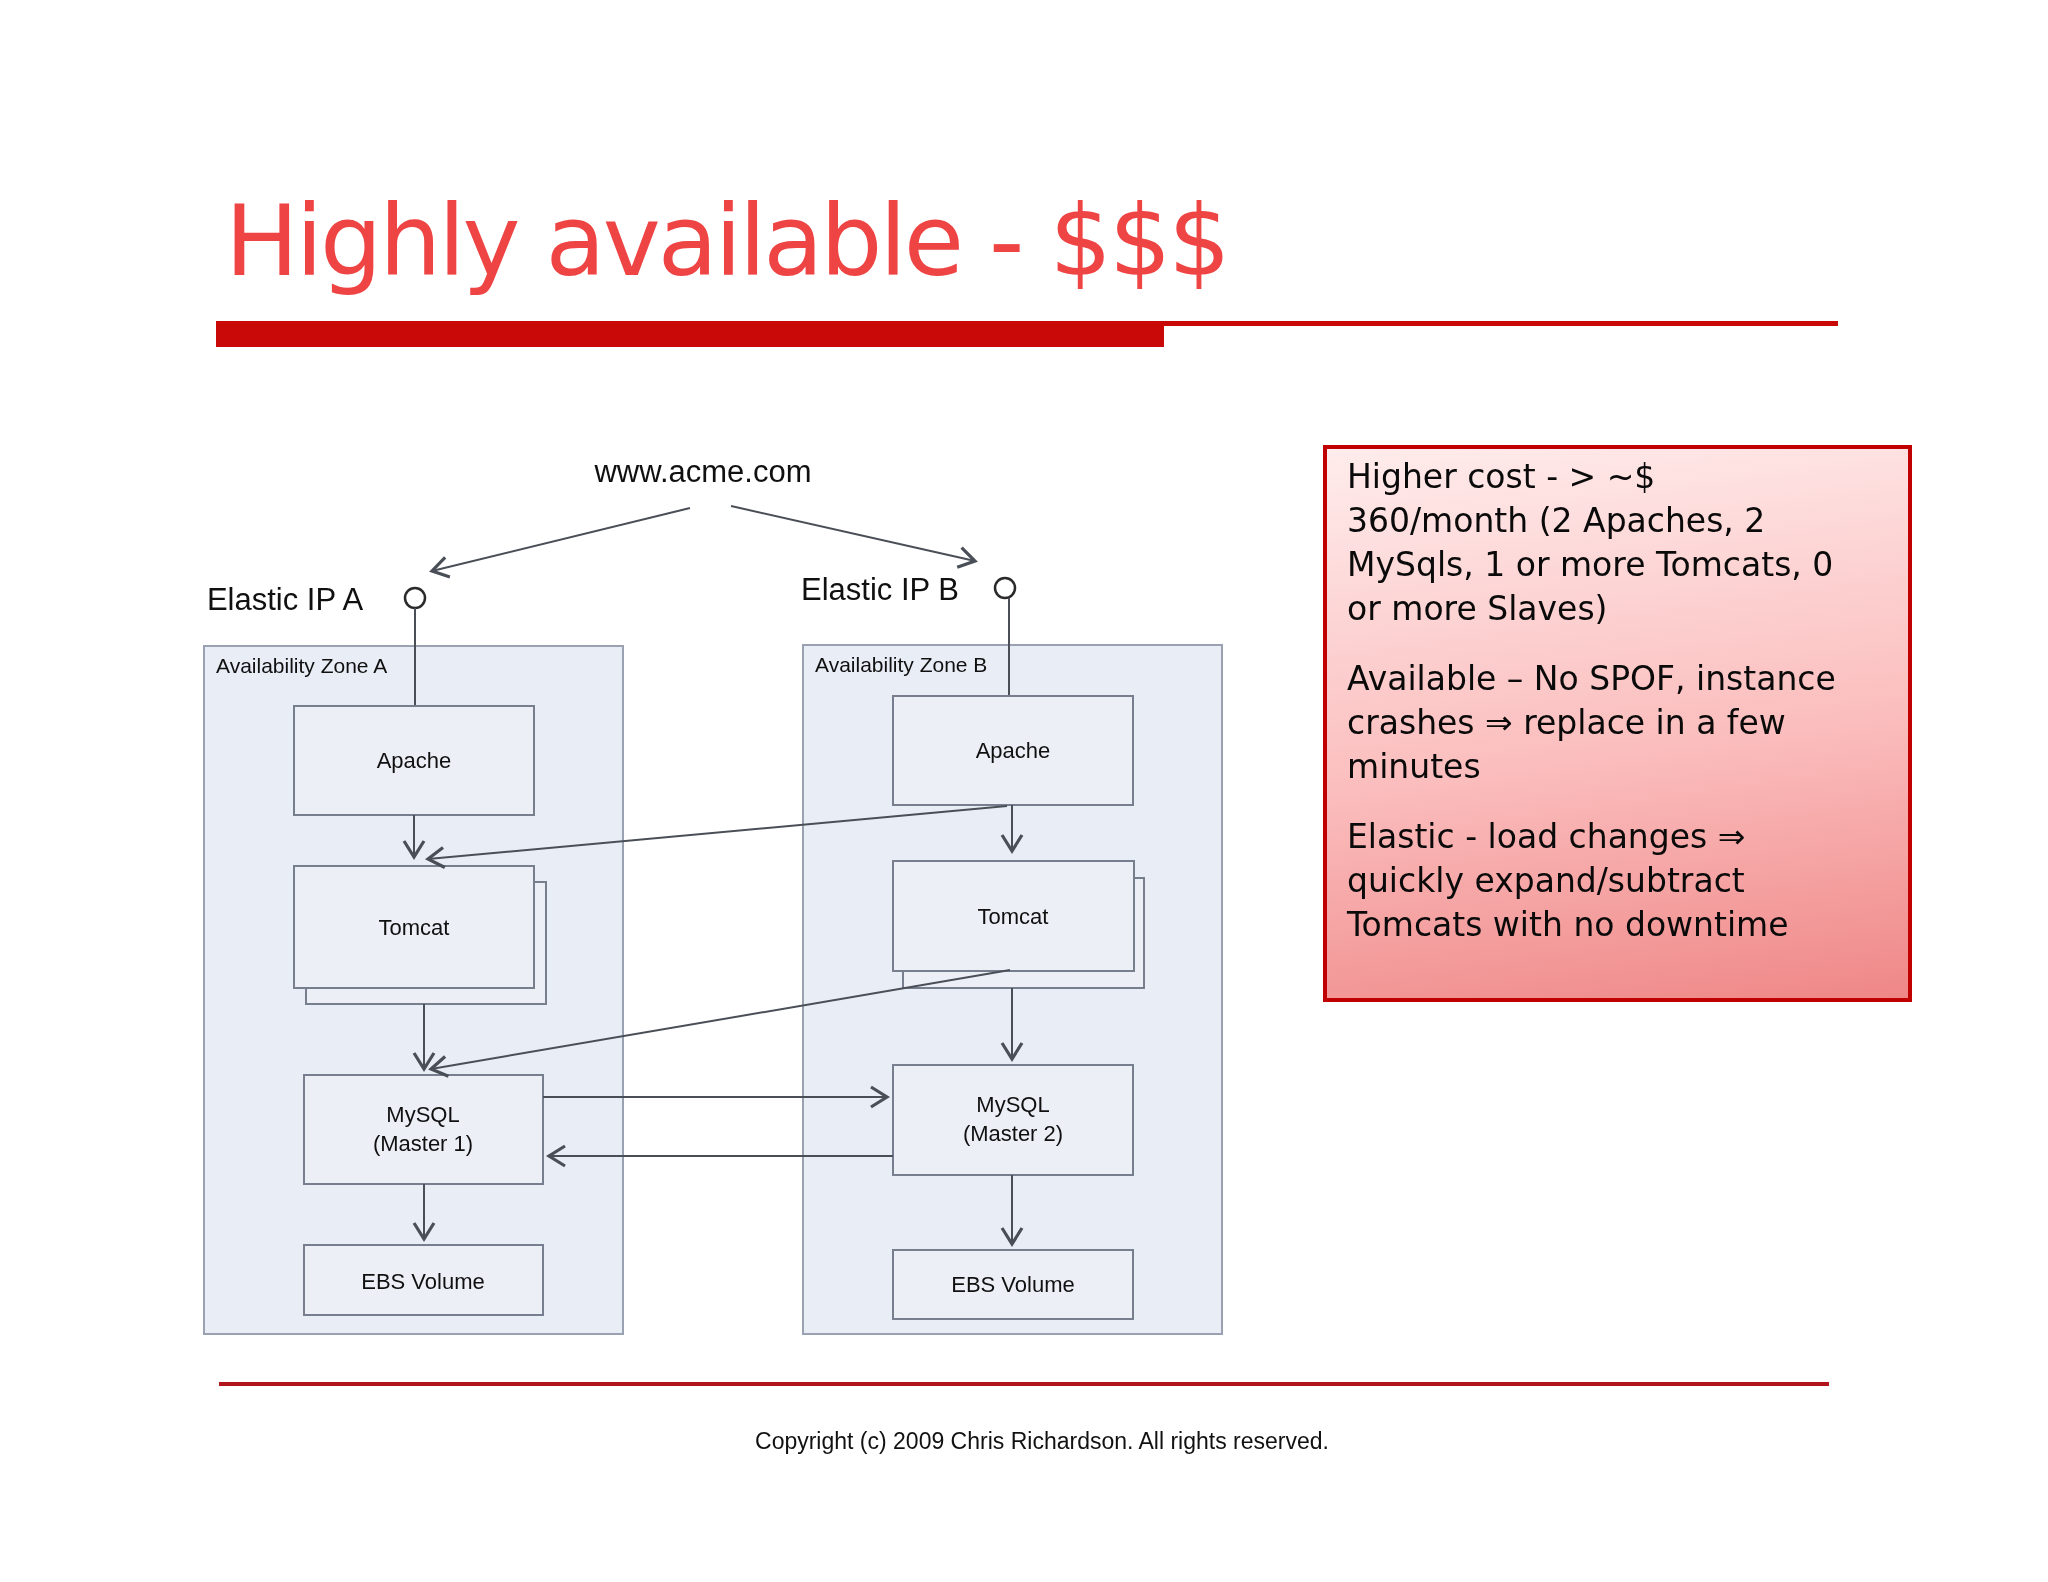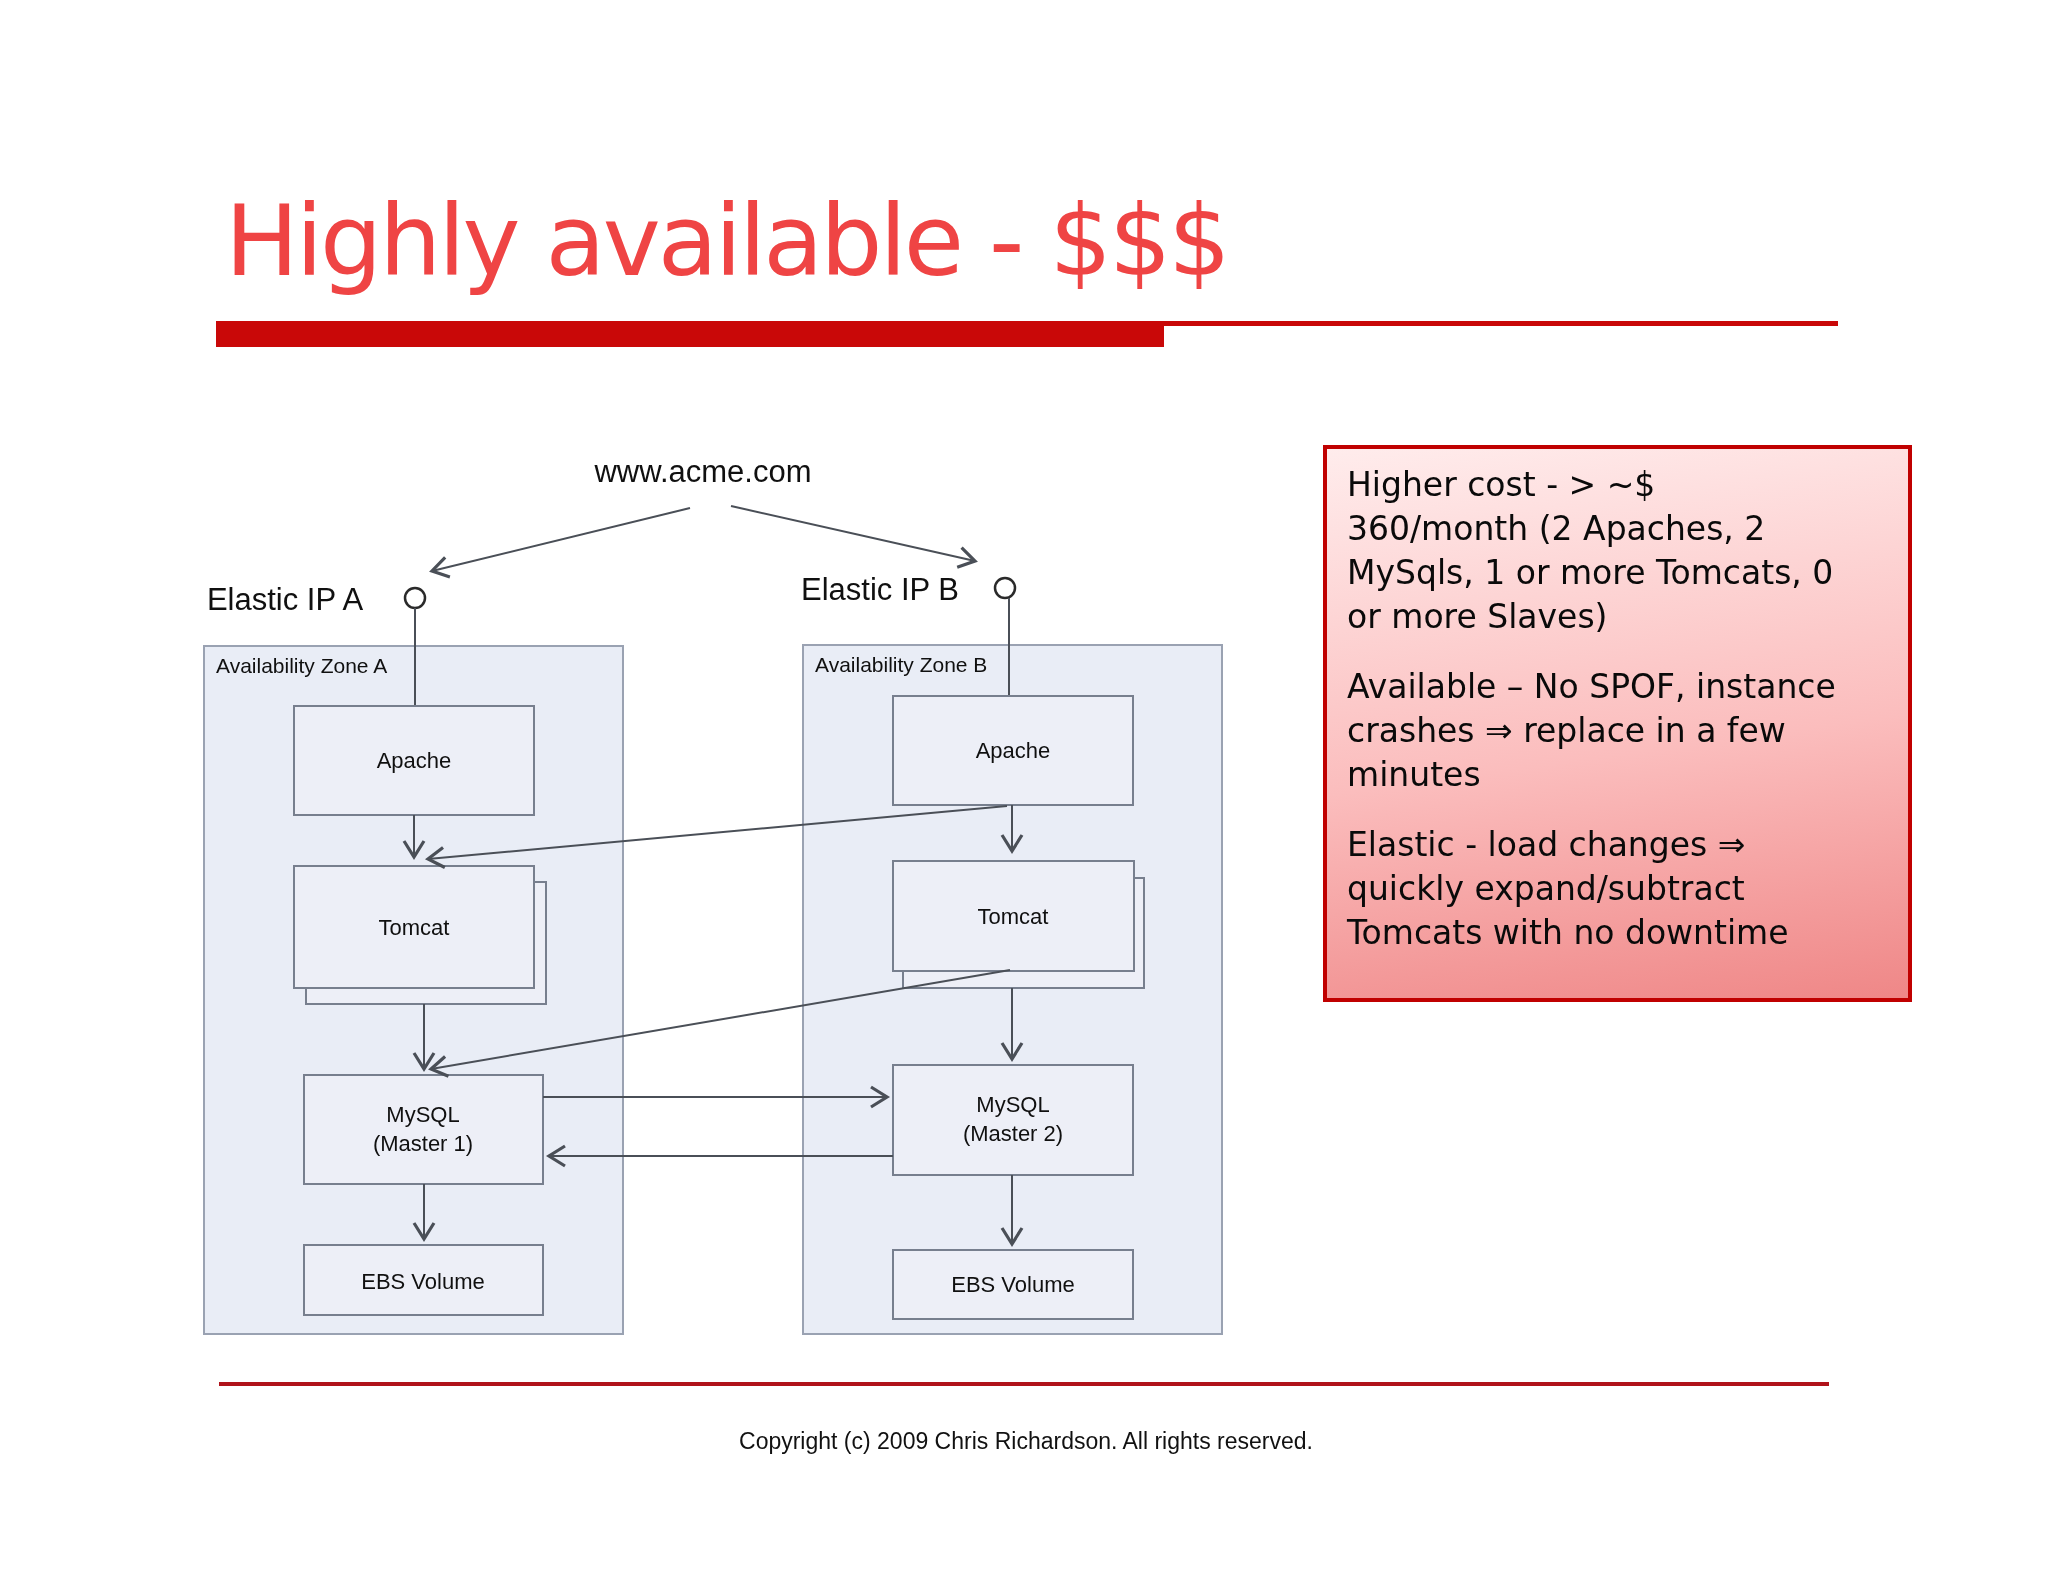--- a/index.html
+++ b/index.html
@@ -20,27 +20,27 @@
   .conn{stroke:#4A4F57;stroke-width:2;fill:none;}
   .eip-circle{fill:#ffffff;stroke:#2A2A2A;stroke-width:2.5;}
   .dg-text{fill:#101010;}
   .t-node{font-size:22px;text-anchor:middle;}
   .t-zone{font-size:21px;text-anchor:start;}
   .t-big{font-size:31px;text-anchor:middle;}
 
   .info-box{position:absolute;left:1323px;top:445px;width:589px;height:557px;
             box-sizing:border-box;border:4px solid #C00000;
             background:linear-gradient(172deg,#FFECEC 0%,#FBBDBD 55%,#EF8787 100%);
-            padding:14px 20px;color:#0a0a0a;
+            padding:6px 20px;color:#0a0a0a;
             font-family:"DejaVu Sans",sans-serif;font-size:33px;line-height:44px;}
   .info-box p{margin:0 0 26px 0;white-space:pre-line;}
   .info-box p:last-child{margin-bottom:0;}
 
   .footer-line{position:absolute;left:219px;top:1382px;width:1610px;height:4px;background:#B0131A;}
-  .copyright{position:absolute;left:626px;top:1428px;width:800px;text-align:center;
+  .copyright{position:absolute;left:642px;top:1428px;width:800px;text-align:center;
              font-size:23px;color:#111;}
   .slide-number{position:absolute;left:1520px;top:1446px;width:296px;text-align:right;
                 font-size:44px;color:#111;}
 </style>
 </head>
 <body>
 
 <div class="slide">
 
   <h1 class="page-title">Highly available - $$$</h1>

